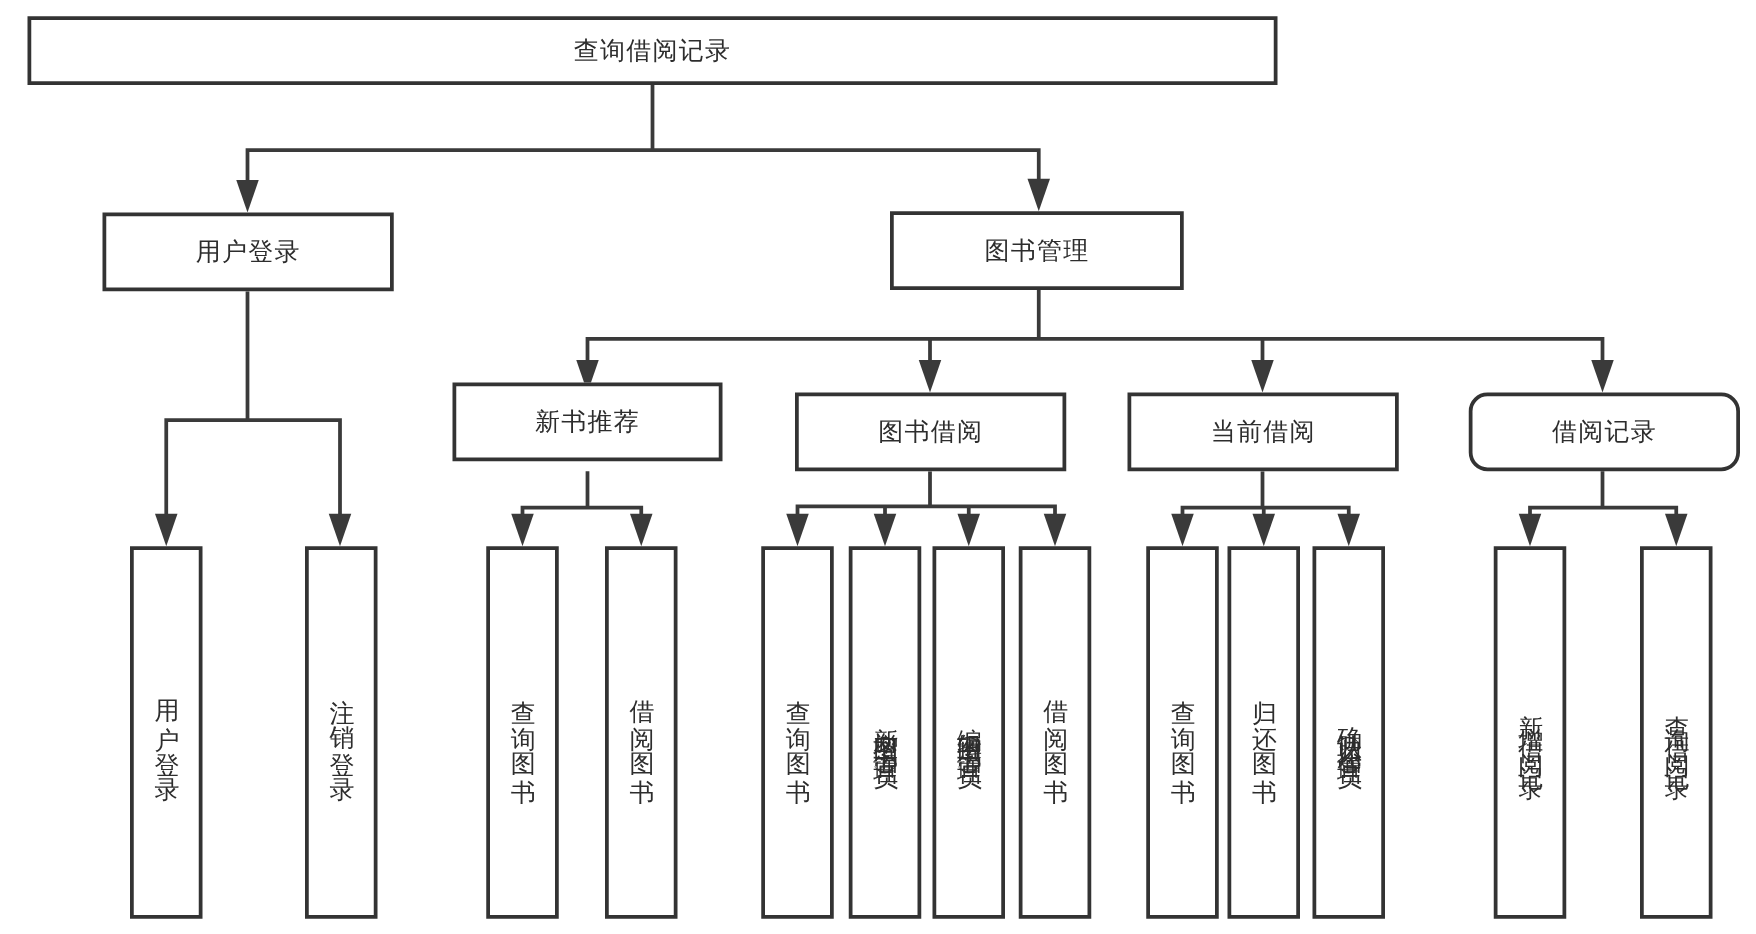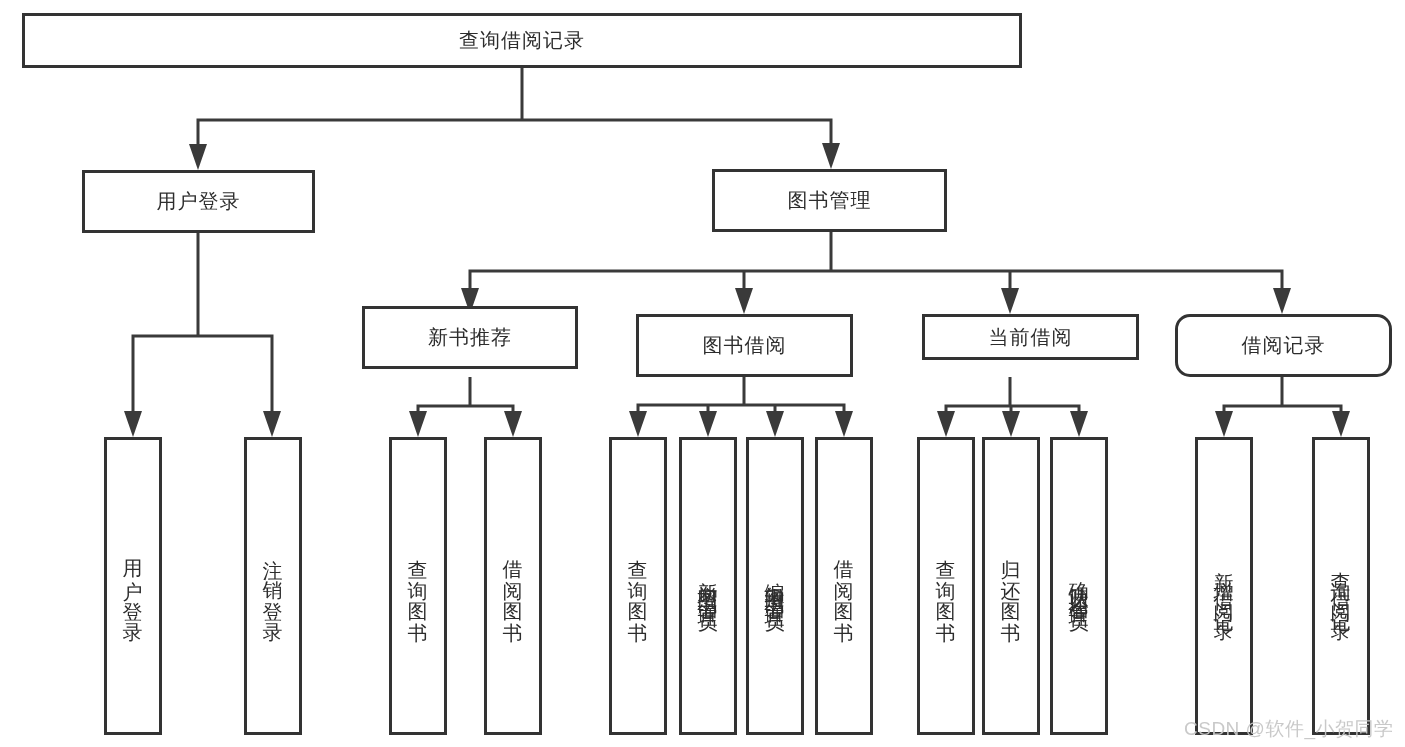--- a/index.html
+++ b/index.html
@@ -112,21 +112,21 @@
   <div class="box hbox" style="left:712px; top:169px; width:235px; height:63px;">
     <span>图书管理</span>
   </div>
 
   <div class="box hbox" style="left:362px; top:306px; width:216px; height:63px;">
     <span>新书推荐</span>
   </div>
   <div class="box hbox" style="left:636px; top:314px; width:217px; height:63px;">
     <span>图书借阅</span>
   </div>
-  <div class="box hbox" style="left:922px; top:314px; width:217px; height:46px;text-align:right;">
+  <div class="box hbox" style="left:902px; top:314px; width:217px; height:63px;text-align:right;">
     <span>当前借阅</span>
   </div>
   <div class="box hbox" style="left:1175px; top:314px; width:217px; height:63px;border-radius:15px;">
     <span>借阅记录</span>
   </div>
 
   <div class="box vbox" style="left:104px; top:437px; width:58px; height:298px;">
     <span class="vtext len4">用户登录</span>
   </div>
   <div class="box vbox" style="left:244px; top:437px; width:58px; height:298px;">
@@ -163,15 +163,14 @@
     <span class="vtext len9">确认归还（管理员）</span>
   </div>
 
   <div class="box vbox" style="left:1195px; top:437px; width:58px; height:298px;">
     <span class="vtext len6">新增借阅记录</span>
   </div>
   <div class="box vbox" style="left:1312px; top:437px; width:58px; height:298px;">
     <span class="vtext len6">查询借阅记录</span>
   </div>
 
-  <div id="watermark">CSDN @软件_小贺同学</div>
 
 </div>
 
 </body></html>

